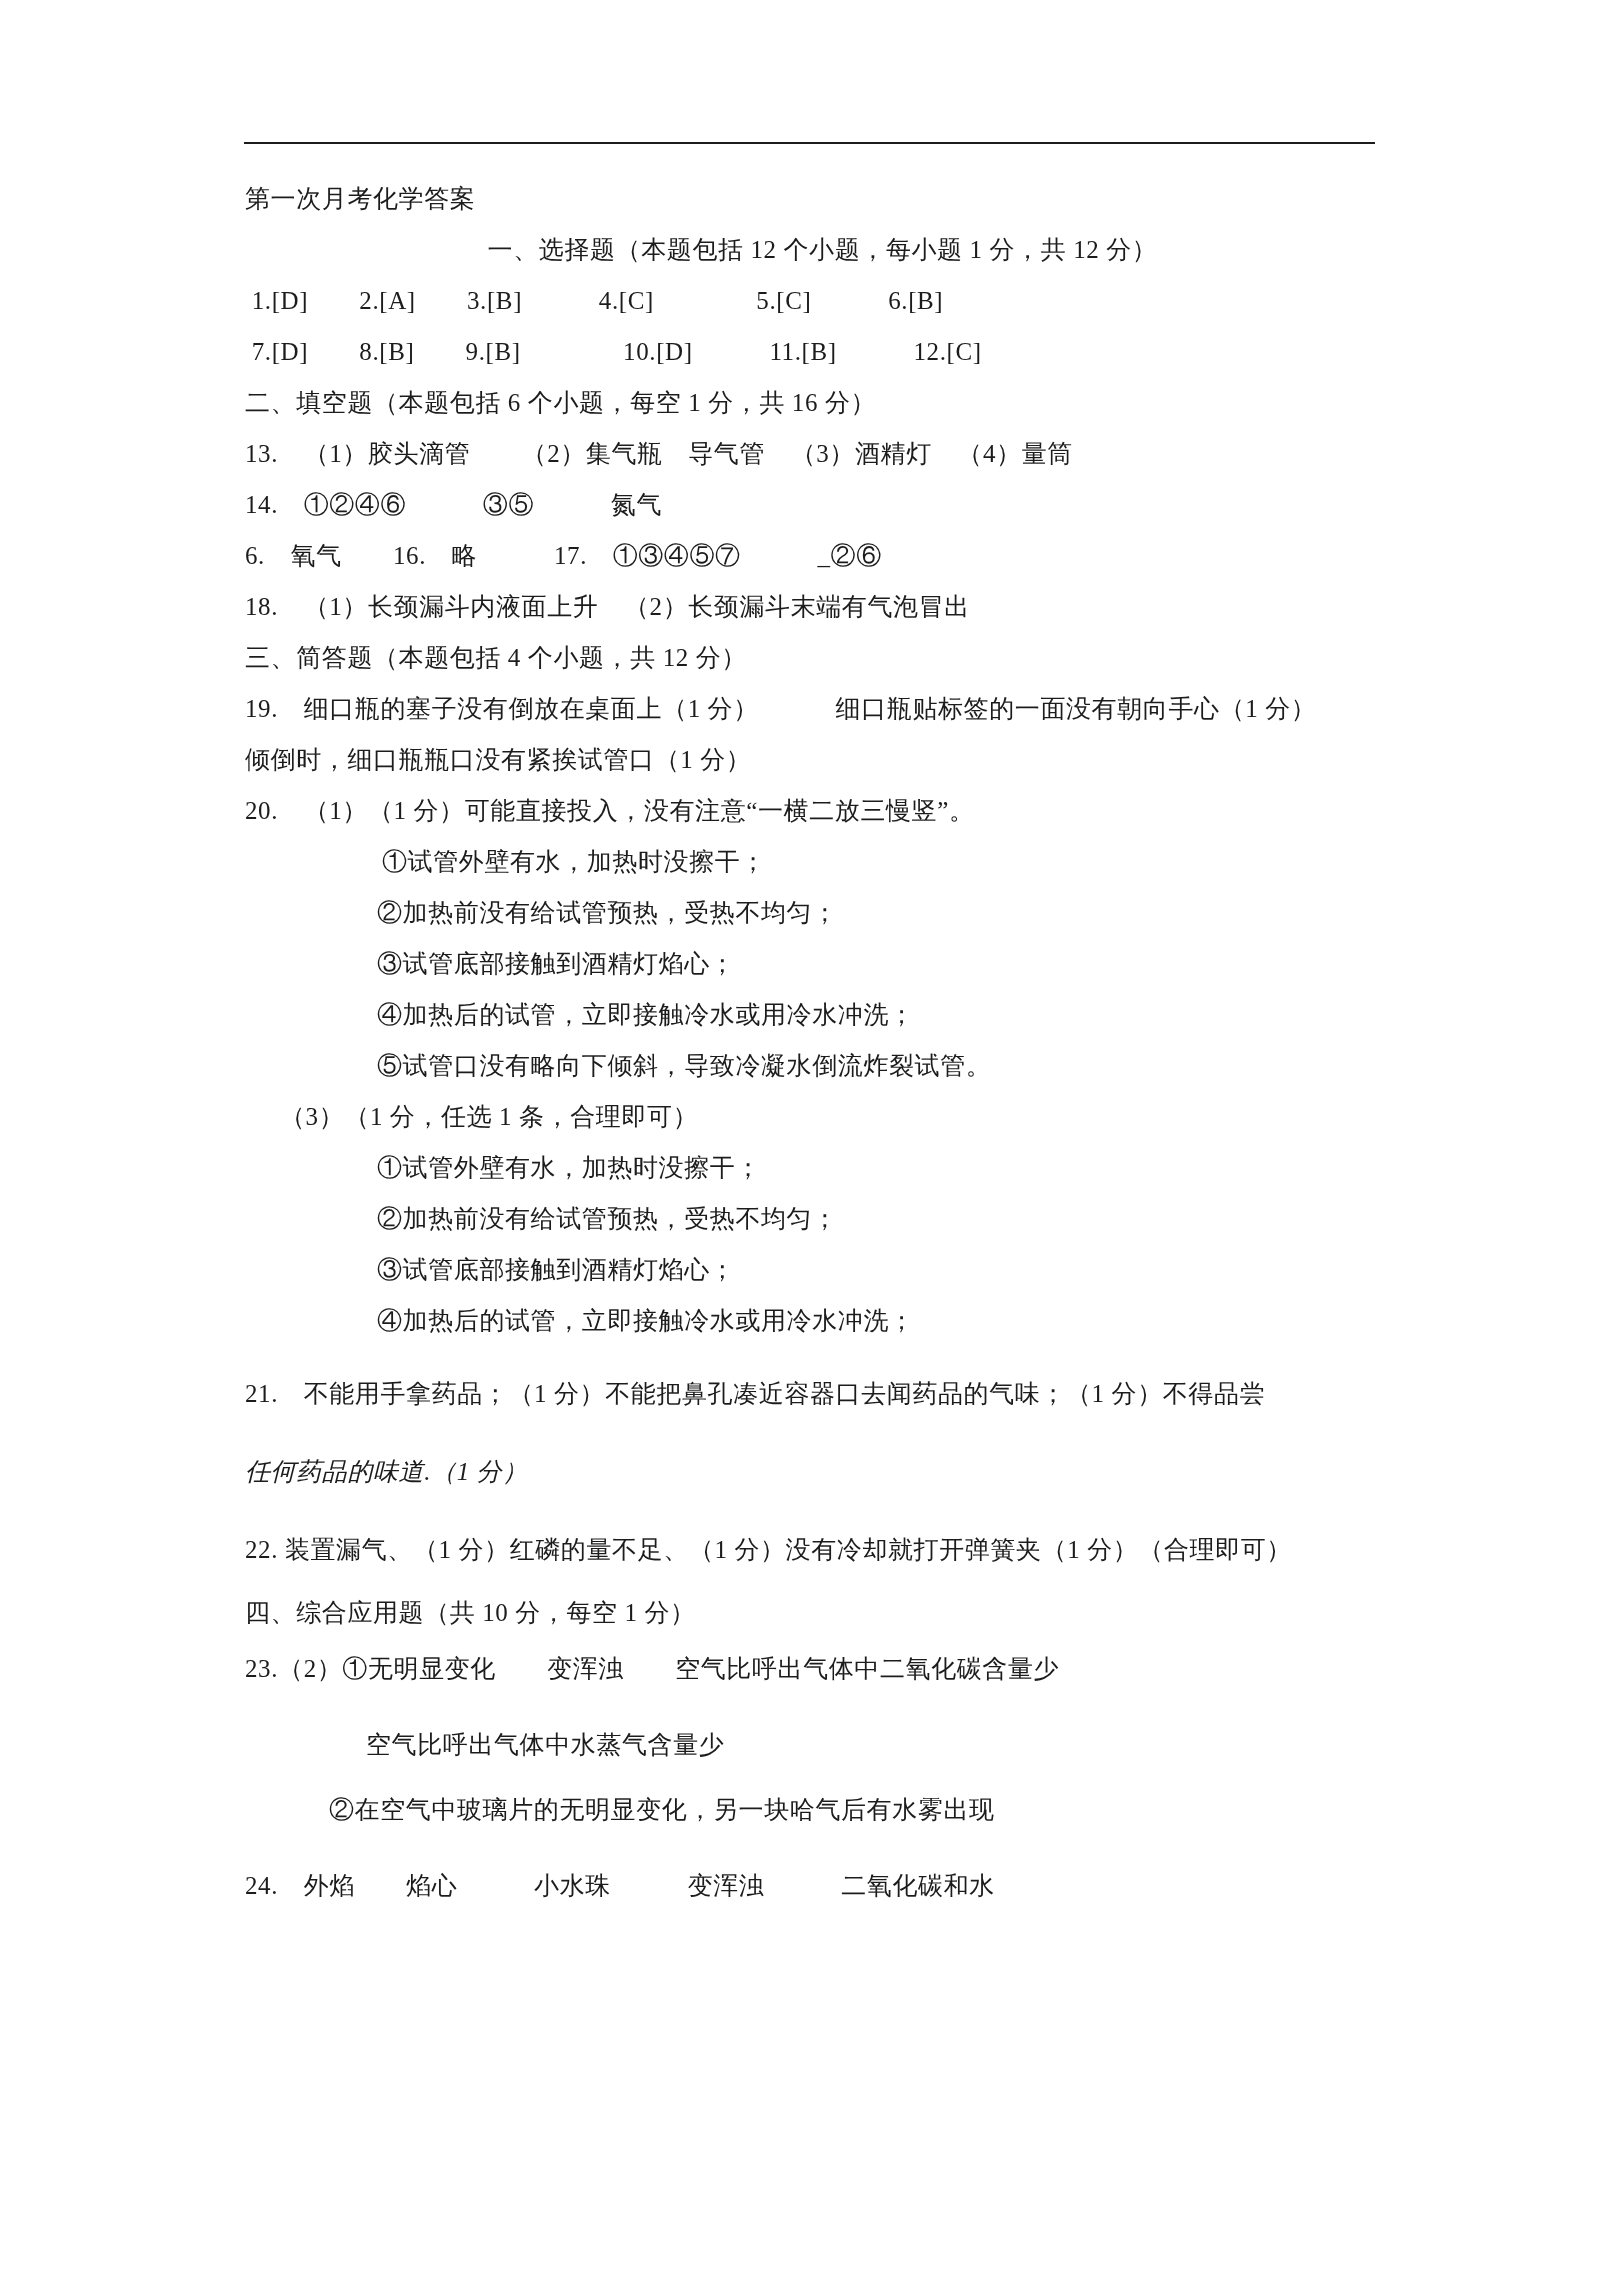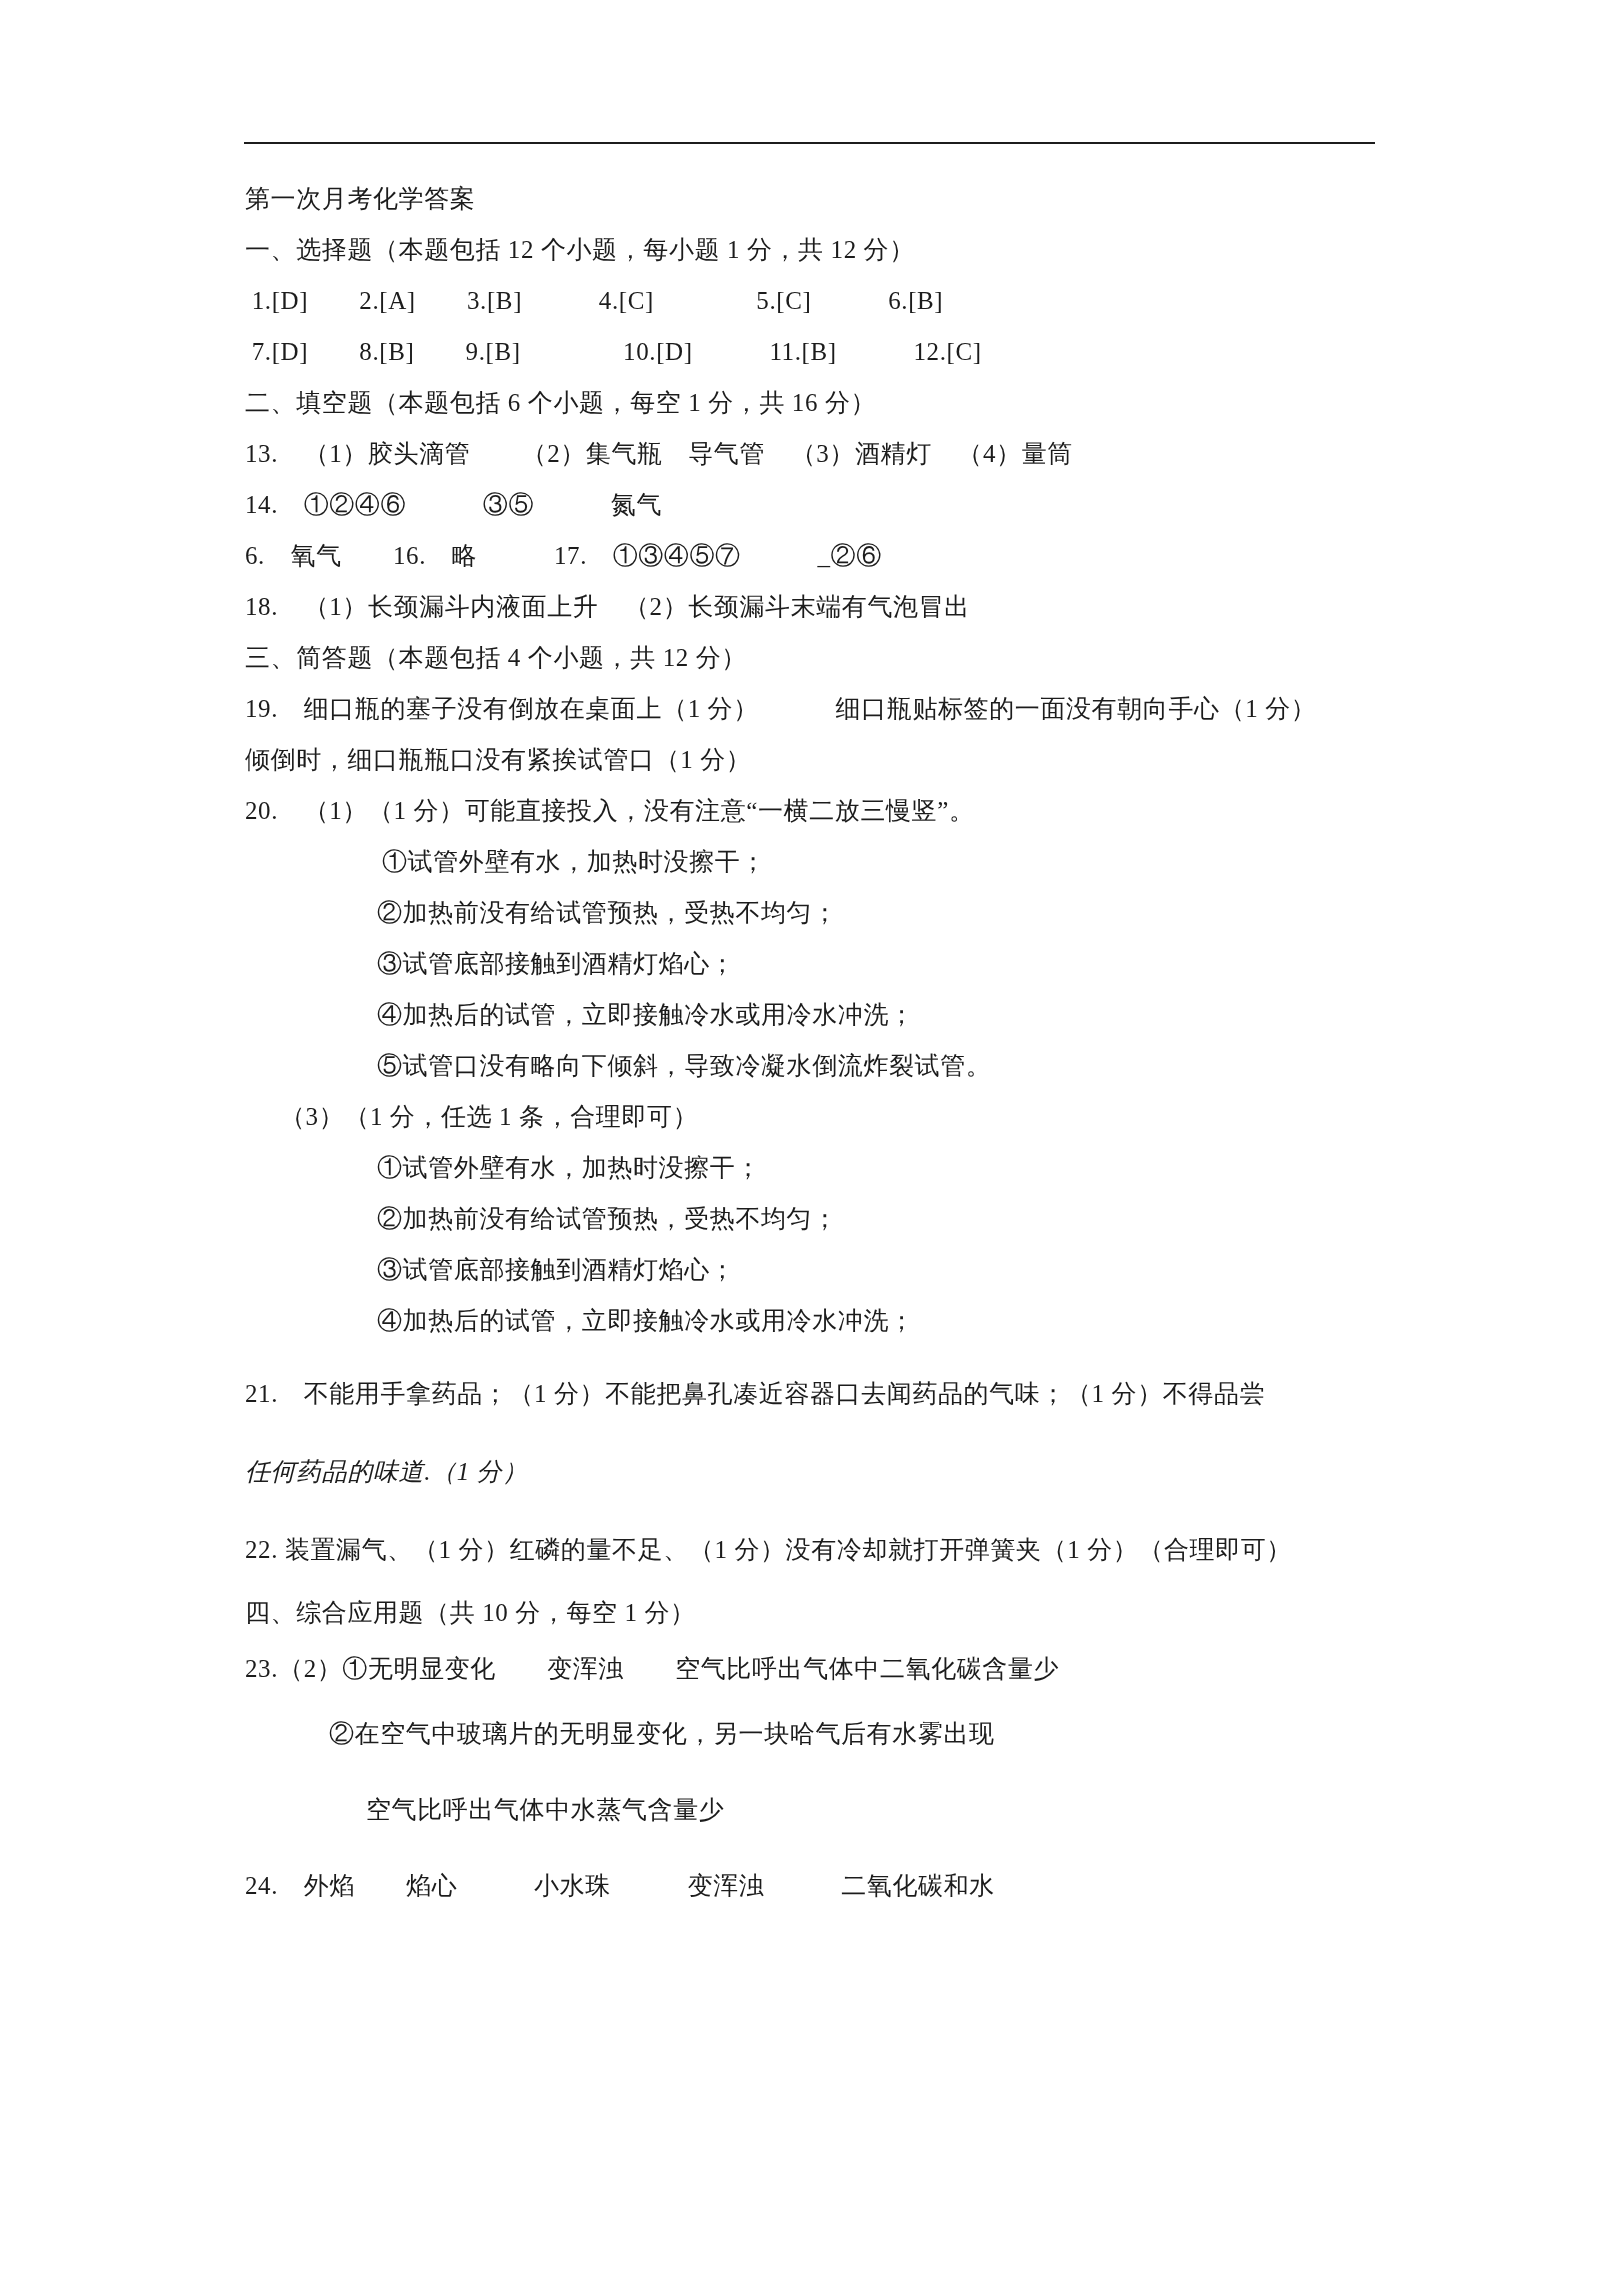--- a/index.html
+++ b/index.html
@@ -37,21 +37,21 @@
     font-weight: normal;
   }
 </style>
 </head>
 <body>
 
 <div class="page">
   <div class="top-rule"></div>
   <div class="content">
     <div class="line title">第一次月考化学答案</div>
-  <div class="line" style="padding-left: 0px;">一、选择题（本题包括 12 个小题，每小题 1 分，共 12 分）</div>
+  <div class="line" style="padding-left: 0px; text-align: center;">一、选择题（本题包括 12 个小题，每小题 1 分，共 12 分）</div>
       <div class="line" style="padding-left: 6.7px;">1.[D]　　2.[A]　　3.[B]　　　4.[C]　　　　5.[C]　　　6.[B]</div>
       <div class="line" style="padding-left: 6.7px;">7.[D]　　8.[B]　　9.[B]　　　　10.[D]　　　11.[B]　　　12.[C]</div>
       <div class="line" style="padding-left: 0px;">二、填空题（本题包括 6 个小题，每空 1 分，共 16 分）</div>
       <div class="line" style="padding-left: 0px;">13.　（1）胶头滴管　　（2）集气瓶　导气管　（3）酒精灯　（4）量筒</div>
       <div class="line" style="padding-left: 0px;">14.　①②④⑥　　　③⑤　　　氮气</div>
       <div class="line" style="padding-left: 0px;">6.　氧气　　16.　略　　　17.　①③④⑤⑦　　　_②⑥</div>
       <div class="line" style="padding-left: 0px;">18.　（1）长颈漏斗内液面上升　（2）长颈漏斗末端有气泡冒出</div>
       <div class="line" style="padding-left: 0px;">三、简答题（本题包括 4 个小题，共 12 分）</div>
       <div class="line" style="padding-left: 0px;">19.　细口瓶的塞子没有倒放在桌面上（1 分）　　　细口瓶贴标签的一面没有朝向手心（1 分）</div>
       <div class="line" style="padding-left: 0px;">倾倒时，细口瓶瓶口没有紧挨试管口（1 分）</div>
@@ -64,18 +64,18 @@
       <div class="line" style="padding-left: 35px;">（3）（1 分，任选 1 条，合理即可）</div>
       <div class="line" style="padding-left: 132px;">①试管外壁有水，加热时没擦干；</div>
       <div class="line" style="padding-left: 132px;">②加热前没有给试管预热，受热不均匀；</div>
       <div class="line" style="padding-left: 132px;">③试管底部接触到酒精灯焰心；</div>
       <div class="line" style="padding-left: 132px;">④加热后的试管，立即接触冷水或用冷水冲洗；</div>
       <div class="line" style="padding-left: 0px; margin-top: 22.4px;">21.　不能用手拿药品；（1 分）不能把鼻孔凑近容器口去闻药品的气味；（1 分）不得品尝</div>
       <div class="line" style="padding-left: 0px; margin-top: 27px; font-style: italic;">任何药品的味道.（1 分）</div>
       <div class="line" style="padding-left: 0px; margin-top: 27px;">22. 装置漏气、（1 分）红磷的量不足、（1 分）没有冷却就打开弹簧夹（1 分）（合理即可）</div>
       <div class="line" style="padding-left: 0px; margin-top: 11.2px;">四、综合应用题（共 10 分，每空 1 分）</div>
       <div class="line" style="padding-left: 0px; margin-top: 5.6px;">23.（2）①无明显变化　　变浑浊　　空气比呼出气体中二氧化碳含量少</div>
+      <div class="line" style="padding-left: 121px; margin-top: 25px;">空气比呼出气体中水蒸气含量少</div>
       <div class="line" style="padding-left: 84px; margin-top: 14px;">②在空气中玻璃片的无明显变化，另一块哈气后有水雾出现</div>
-      <div class="line" style="padding-left: 121px; margin-top: 25px;">空气比呼出气体中水蒸气含量少</div>
       <div class="line" style="padding-left: 0px; margin-top: 25px;">24.　外焰　　焰心　　　小水珠　　　变浑浊　　　二氧化碳和水</div>
     </div>
 </div>
 
 
 </body></html>

